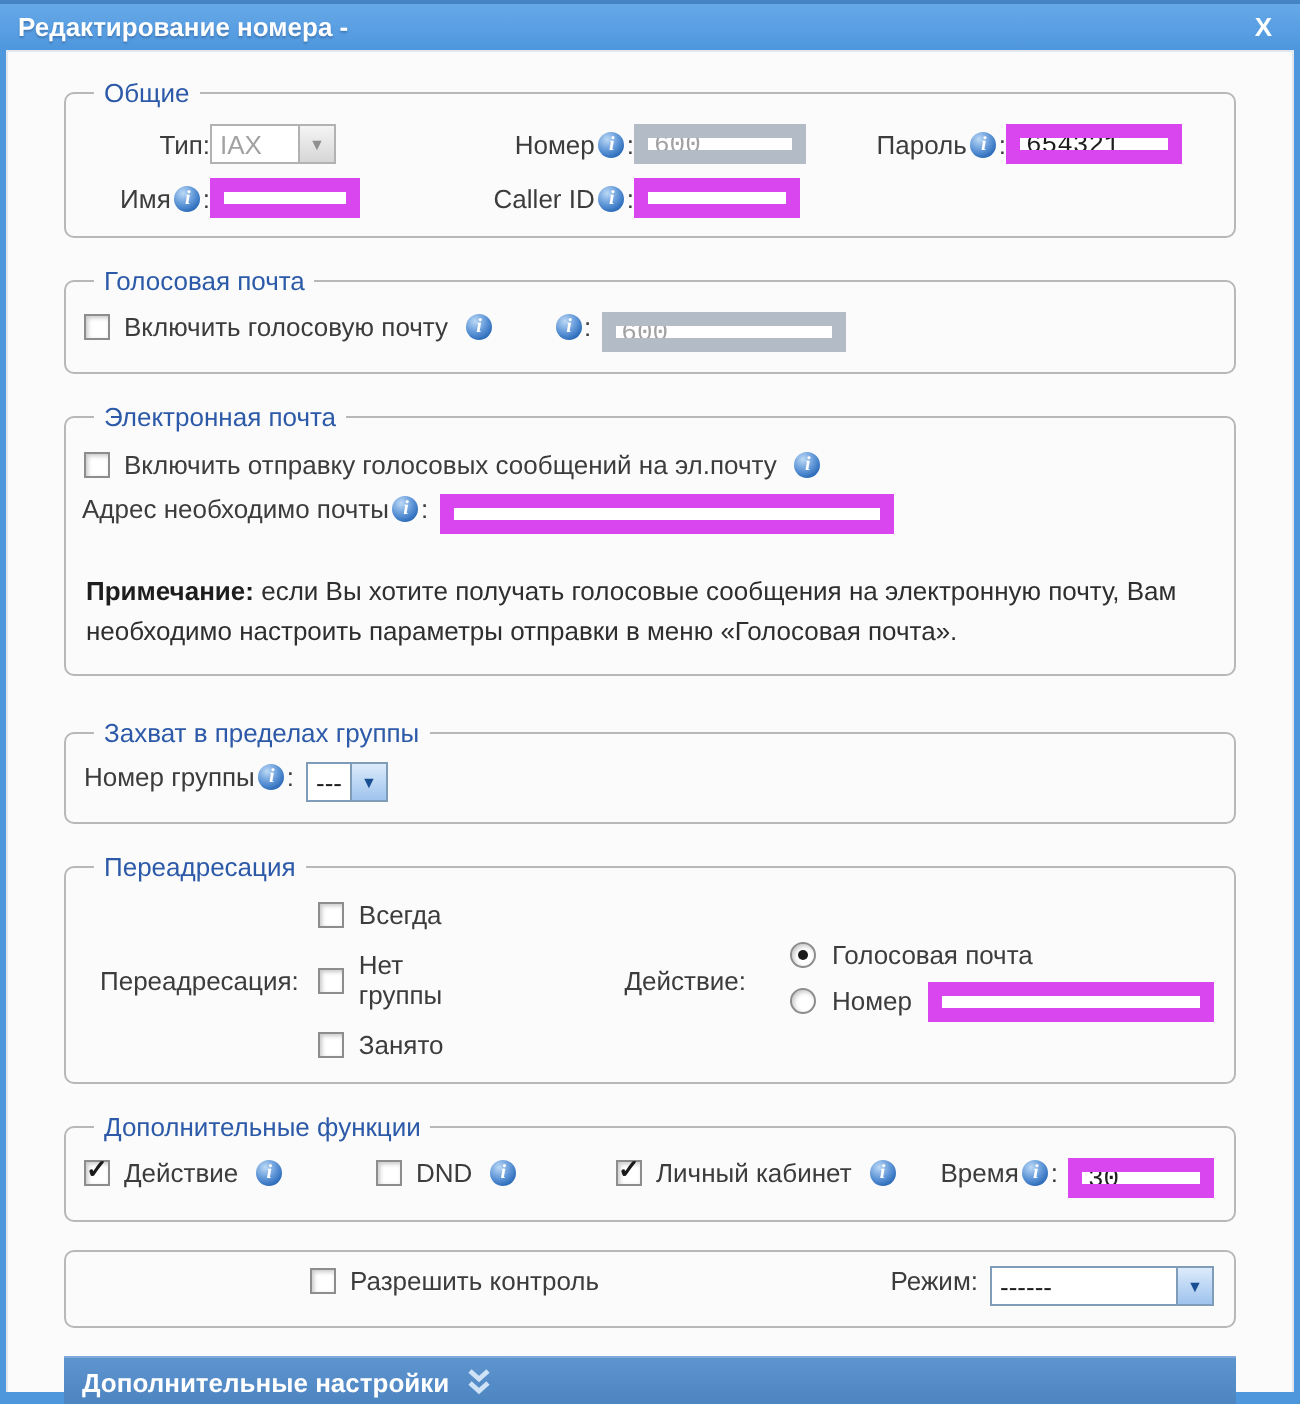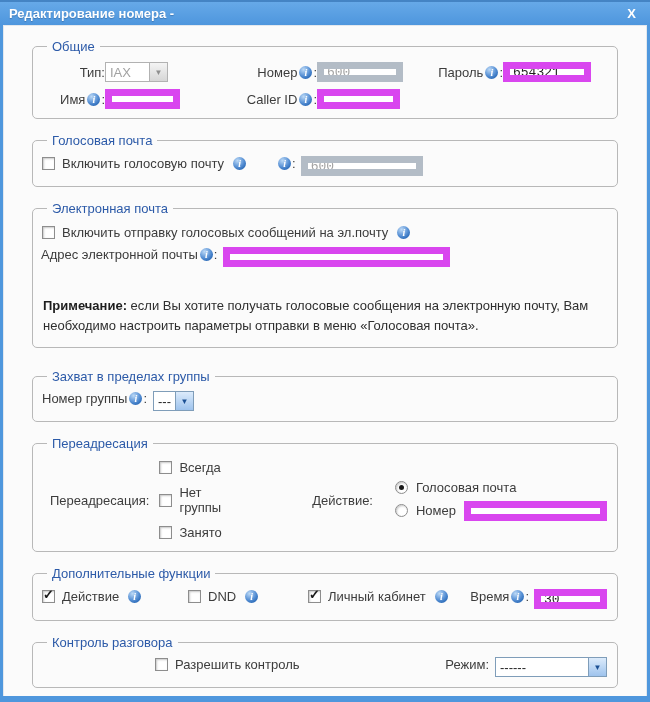--- a/index.html
+++ b/index.html
@@ -80,21 +80,21 @@
   .info i { font-family: "Liberation Serif", "DejaVu Serif", serif; font-style: italic; font-weight: bold; font-size: 10px; line-height: 13px; display:block; }
 
   .lblgrp { display: inline-flex; align-items: center; white-space: nowrap; }
   .r { justify-self: end; }
 
   
   .grid-general { display: grid; grid-template-columns: 64px 140px 72px 110px 76px auto; row-gap: 7px; align-items: center; padding-top: 3px; }
 
   .row { display: flex; align-items: flex-start; }
 
-  .note { margin: 29px 2px 3px 2px; width: 557px; line-height: 1.5; color: #2e2e2e; }
+  .note { margin: 19px 2px 3px 2px; width: 557px; line-height: 1.5; color: #2e2e2e; }
   .note b { color: #1d1d1d; }
 
   
   .fw { display: flex; align-items: center; padding: 4px 0 2px 4px; }
   .fw-cbcol { display: flex; flex-direction: column; gap: 10px; margin-left: 10px; }
   .fw-actions { display: flex; flex-direction: column; gap: 6px; margin-left: 22px; }
   .rbrow { display: inline-flex; align-items: center; gap: 8px; cursor: pointer; }
 
   
   .advbar {
@@ -193,21 +193,21 @@
         <label class="cbrow">
           <input type="checkbox" class="cb" style="">
           <span>Включить отправку голосовых сообщений на эл.почту</span>
           <span class="info">
               <i>i</i>
             </span>
         </label>
       </div>
       <div class="row" style="margin-top:7px">
         <span class="lblgrp">
-          <span>Адрес электронной почты</span>
+          <span>Адрес необходимо почты</span>
           <span class="info">
               <i>i</i>
             </span>
           <span>:</span>
         </span>
         <input class="txt" style="width: 227px; margin-left: 6px;" value="">
       </div>
       <p class="note">
         <b>Примечание:</b><span> если Вы хотите получать голосовые сообщения на электронную почту, Вам необходимо настроить параметры отправки в меню «Голосовая почта».</span>
       </p>
@@ -292,21 +292,20 @@
           <span class="info">
               <i>i</i>
             </span>
           <span>:</span>
         </span>
         <input class="txt" style="width: 73px; margin-left: 5px;" value="30">
       </div>
     </fieldset>
 
     <fieldset>
-      <legend>Контроль разговора</legend>
       <div class="row" style="padding:2px 0 1px 1px">
         <label class="cbrow" style="margin-left:113px">
           <input type="checkbox" class="cb" style="">
           <span>Разрешить контроль</span>
         </label>
         <span style="margin-left:auto">Режим:</span>
         <span class="sel" style="width:112px;margin-left:6px">
           <span class="sel-text" style="flex:1">------</span>
           <span class="sel-btn">▼</span>
         </span>

